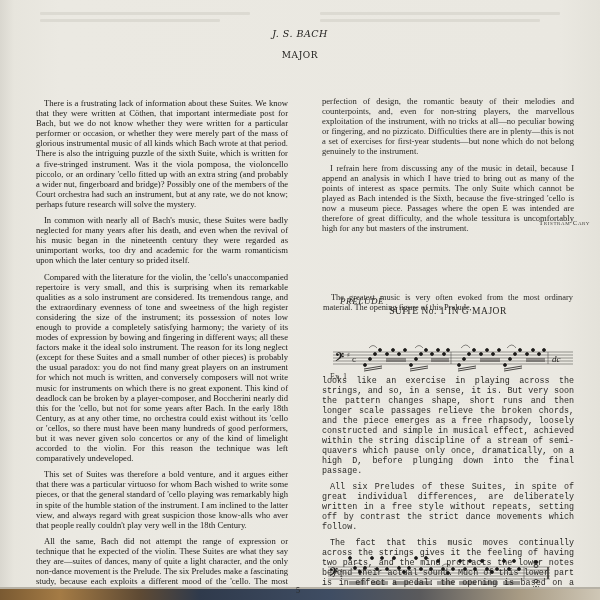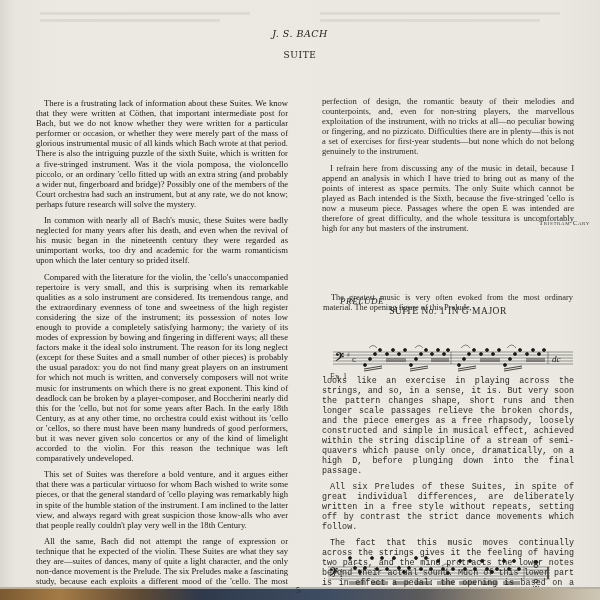--- a/index.html
+++ b/index.html
@@ -79,21 +79,21 @@
 </head>
 <body>
 
 <div class="page">
   <div class="bleed" style="left:40px;top:12px;width:210px;"></div>
   <div class="bleed" style="left:40px;top:19px;width:180px;"></div>
   <div class="bleed" style="left:320px;top:12px;width:240px;"></div>
   <div class="bleed" style="left:320px;top:19px;width:220px;"></div>
 
   <div class="header author">J. S. BACH</div>
-  <div class="header title1">SUITE</div>
+  <div class="header title1">MAJOR</div>
 
   <div class="col col-left">
     <p>There is a frustrating lack of information about these Suites. We know that they were written at Cöthen, that important intermediate post for Bach, but we do not know whether they were written for a particular performer or occasion, or whether they were merely part of the mass of glorious instrumental music of all kinds which Bach wrote at that period. There is also the intriguing puzzle of the sixth Suite, which is written for a five-stringed instrument. Was it the viola pomposa, the violoncello piccolo, or an ordinary 'cello fitted up with an extra string (and probably a wider nut, fingerboard and bridge)? Possibly one of the members of the Court orchestra had such an instrument, but at any rate, we do not know; perhaps future research will solve the mystery.</p>
     <p>In common with nearly all of Bach's music, these Suites were badly neglected for many years after his death, and even when the revival of his music began in the nineteenth century they were regarded as unimportant works, too dry and academic for the warm romanticism upon which the later century so prided itself.</p>
     <p>Compared with the literature for the violin, the 'cello's unaccompanied repertoire is very small, and this is surprising when its remarkable qualities as a solo instrument are considered. Its tremendous range, and the extraordinary evenness of tone and sweetness of the high register considering the size of the instrument; its possession of notes low enough to provide a completely satisfying harmony; the variety of its modes of expression by bowing and fingering in different ways; all these factors make it the ideal solo instrument. The reason for its long neglect (except for these Suites and a small number of other pieces) is probably the usual paradox: you do not find many great players on an instrument for which not much is written, and conversely composers will not write music for instruments on which there is no great exponent. This kind of deadlock can be broken by a player-composer, and Boccherini nearly did this for the 'cello, but not for some years after Bach. In the early 18th Century, as at any other time, no orchestra could exist without its 'cello or 'cellos, so there must have been many hundreds of good performers, but it was never given solo concertos or any of the kind of limelight accorded to the violin. For this reason the technique was left comparatively undeveloped.</p>
     <p>This set of Suites was therefore a bold venture, and it argues either that there was a particular virtuoso for whom Bach wished to write some pieces, or that the general standard of 'cello playing was remarkably high in spite of the humble station of the instrument. I am inclined to the latter view, and always regard with great suspicion those know-alls who aver that people really couldn't play very well in the 18th Century.</p>
     <p>All the same, Bach did not attempt the range of expression or technique that he expected of the violin. These Suites are what they say they are—suites of dances, many of quite a light character, and the only non-dance movement is the Prelude. The six Preludes make a fascinating study, because each exploits a different mood of the 'cello. The most elaborate is that for the fifth Suite, which contains a fugue—the only fugue in the series.</p>
 
   </div>
 

